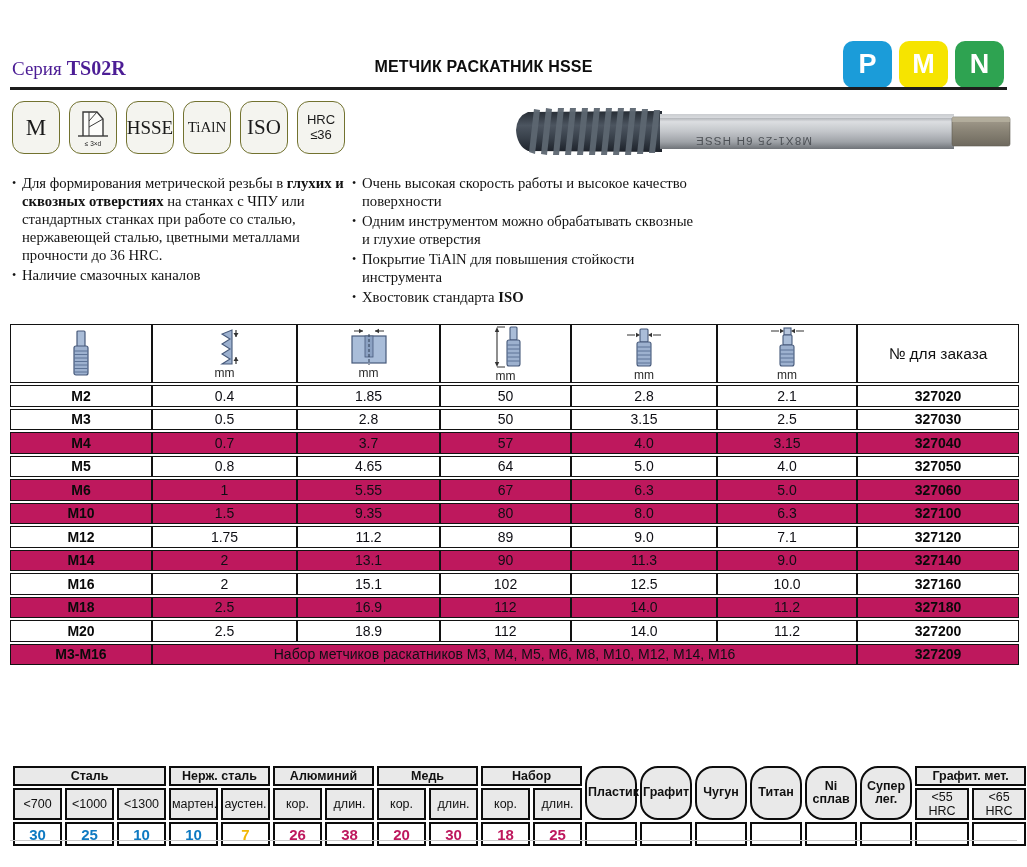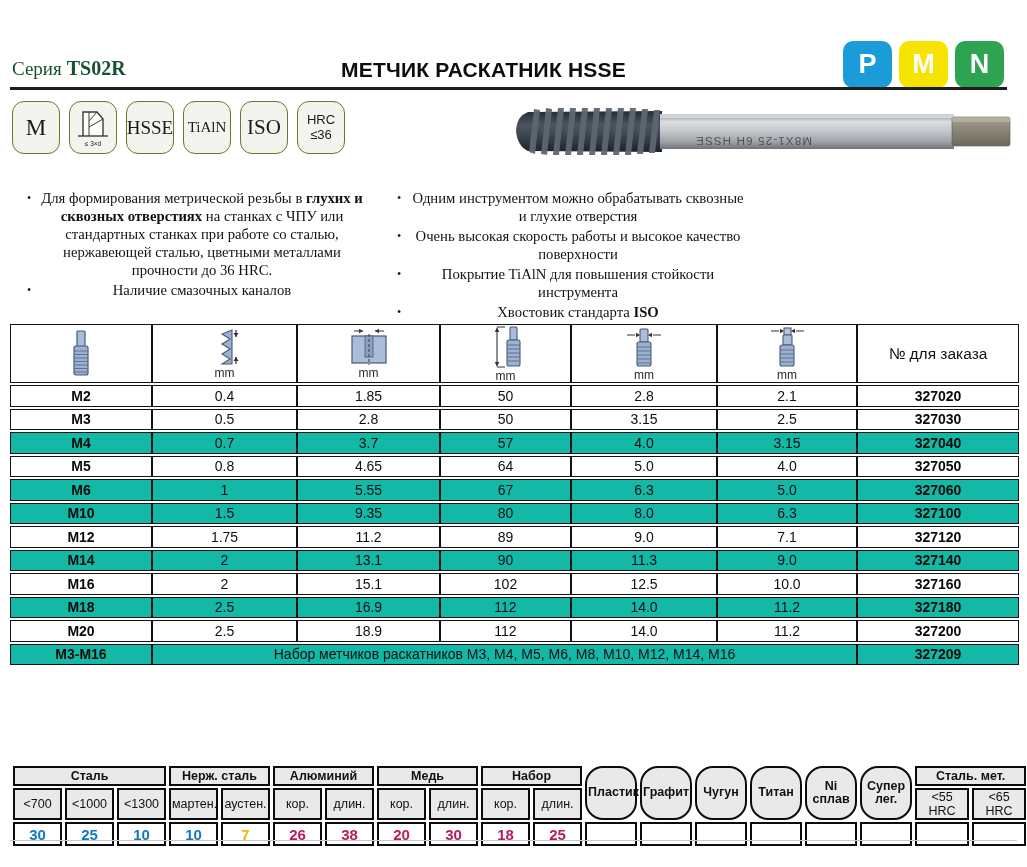--- a/index.html
+++ b/index.html
@@ -2,53 +2,53 @@
 <html><head>
 <meta charset="utf-8">
 <style>
   * { box-sizing: border-box; }
   html,body { margin:0; padding:0; background:#fff; }
   .page {
     position:relative; width:1027px; height:867px; background:#fff;
     font-family:"Liberation Sans", sans-serif; color:#111; overflow:hidden;
   }
   
-  .series { position:absolute; left:12px; top:57px; font-family:"Liberation Serif", serif; font-size:19px; color:#14532d; }
+  .series { position:absolute; left:12px; top:57px; font-family:"Liberation Serif", serif; font-size:19px; color:#4c1d95; }
   .series b { margin-left:5px; font-size:20px; }
-  .title { position:absolute; left:0; right:60px; top:58px; text-align:center; font-size:21px; font-weight:bold; color:#0d0d0d; letter-spacing:.2px; }
+  .title { position:absolute; left:0; right:60px; top:58px; text-align:center; font-size:16px; font-weight:bold; color:#0d0d0d; letter-spacing:.2px; }
   .rule { position:absolute; left:10px; top:87px; width:997px; height:2.5px; background:#1d1d1d; }
   .badges { position:absolute; left:843px; top:41px; display:flex; gap:7px; }
   .badge { width:49px; height:47px; border-radius:10px; color:#fff; font-size:27px; font-weight:bold; display:flex; align-items:center; justify-content:center; }
   
   .features { position:absolute; left:12px; top:101px; display:flex; gap:9px; }
   .fbox { width:48px; height:53px; border:1.7px solid #72722f; border-radius:12px; background:#f4f4ef;
           display:flex; flex-direction:column; align-items:center; justify-content:center;
           font-family:"Liberation Serif", serif; color:#1a1a1a; }
   .fbox .lbl-m   { font-size:23px; }
   .fbox .lbl-md  { font-size:19px; }
   .fbox .lbl-sm  { font-size:15px; }
   .fbox .lbl-iso { font-size:21px; }
   .fbox .lbl-hrc { font-family:"Liberation Sans",sans-serif; font-size:13px; line-height:1.12; text-align:center; white-space:pre-line; }
   .fbox .lbl-tiny{ font-family:"Liberation Sans",sans-serif; font-size:6.5px; margin-top:1px; }
   
   .photo { position:absolute; left:512px; top:96px; }
   
   .bullets { position:absolute; left:12px; top:175px; display:flex; }
-  .bullets ul { margin:15px; padding:0; list-style:none; font-family:"Liberation Serif", serif; font-size:14.7px; line-height:1.22; color:#121212;text-align:center; }
+  .bullets ul { margin:0; padding:0; list-style:none; font-family:"Liberation Serif", serif; font-size:14.7px; line-height:1.22; color:#121212; }
   .bullets li { position:relative; padding-left:10px; margin-bottom:2px; }
   .bullets li::before { content:"\2022"; position:absolute; left:0; top:1px; font-size:12px; }
   .bullet-col-left  { width:340px; }
   .bullet-col-right { width:352px; margin-left:2px; }
   
   .main-table { position:absolute; left:10px; top:322px; width:1009px; border-collapse:separate; border-spacing:0 2px; table-layout:fixed; }
   .main-table th, .main-table td { border:1.6px solid #121212; text-align:center; vertical-align:middle; padding:0; background:#fff; }
   .main-table th { height:52px; font-weight:normal; font-size:15.5px; }
   .main-table td { height:21.5px; font-size:14px; color:#0e0e14; }
   .main-table td.bold { font-weight:bold; color:#0a0a0a; }
-  .main-table tr.shade td { background:#14b8a6; }
+  .main-table tr.shade td { background:#be185d; }
   .mm { display:block; font-size:12px; color:#2a2a2a; line-height:1; margin-top:1px; font-weight:normal; }
   .icon-wrap { display:flex; flex-direction:column; align-items:center; justify-content:center; }
   
   .mat-table { position:absolute; left:10px; top:764px; width:1007px; border-collapse:separate; border-spacing:3px 2px; table-layout:fixed; }
   .mat-table th, .mat-table td { border:2px solid #0c0c0c; padding:0 1px; text-align:center; vertical-align:middle; }
   .mat-table th { background:#e9e9e9; font-size:12.5px; height:20px; }
   .mat-table th.sub { font-weight:normal; font-size:12.5px; }
   .mat-table th.single { white-space:pre-line; line-height:1.05;border-radius:18px; }
   .mat-table td.val { height:24px; background:#fff; font-size:15px; font-weight:bold; }
   .mat-underline { position:absolute; left:10px; top:840px; width:1007px; height:1px; background:#c9c9c9; }
@@ -141,22 +141,22 @@
       <rect x="440" y="21" width="58" height="5" fill="#c0baa9" opacity="0.6"></rect>
     </svg>
   </div>
 
   <div class="bullets">
     <ul class="bullet-col-left">
         <li><span>Для формирования метрической резьбы в </span><b>глухих и сквозных отверстиях</b><span> на станках с ЧПУ или стандартных станках при работе со сталью, нержавеющей сталью, цветными металлами прочности до 36 HRC.</span></li>
         <li><span>Наличие смазочных каналов</span></li>
       </ul>
     <ul class="bullet-col-right">
+        <li><span>Очень высокая скорость работы и высокое качество поверхности</span></li>
         <li><span>Одним инструментом можно обрабатывать сквозные и глухие отверстия</span></li>
-        <li><span>Очень высокая скорость работы и высокое качество поверхности</span></li>
         <li><span>Покрытие TiAlN для повышения стойкости инструмента</span></li>
         <li><span>Хвостовик стандарта </span><b>ISO</b></li>
       </ul>
   </div>
 
   <table class="main-table">
     <colgroup>
       <col style="width:142px">
         <col style="width:145px">
         <col style="width:143px">
@@ -380,21 +380,21 @@
           <th colspan="2">Алюминий</th>
           <th colspan="2">Медь</th>
           <th colspan="2">Набор</th>
           <th rowspan="2" class="single">Пластик</th>
           <th rowspan="2" class="single">Графит</th>
           <th rowspan="2" class="single">Чугун</th>
           <th rowspan="2" class="single">Титан</th>
           <th rowspan="2" class="single">Ni сплав</th>
           <th rowspan="2" class="single">Супер
 лег.</th>
-          <th colspan="2">Сталь. мет.</th>
+          <th colspan="2">Графит. мет.</th>
         </tr>
       <tr>
           <th class="sub">&lt;700</th>
           <th class="sub">&lt;1000</th>
           <th class="sub">&lt;1300</th>
           <th class="sub">мартен.</th>
           <th class="sub">аустен.</th>
           <th class="sub">кор.</th>
           <th class="sub">длин.</th>
           <th class="sub">кор.</th>

